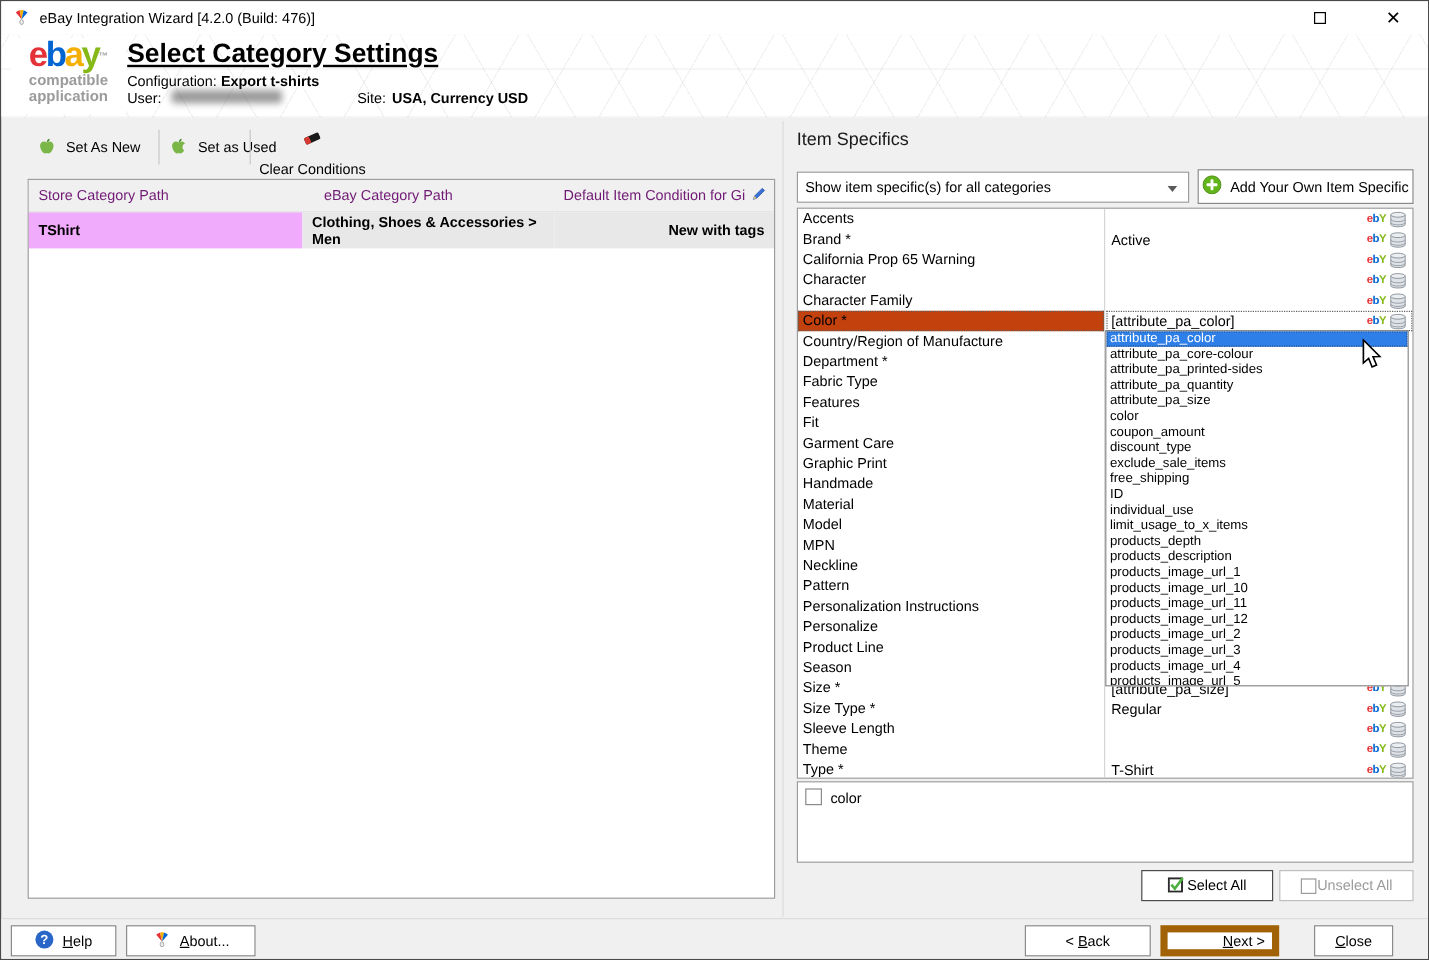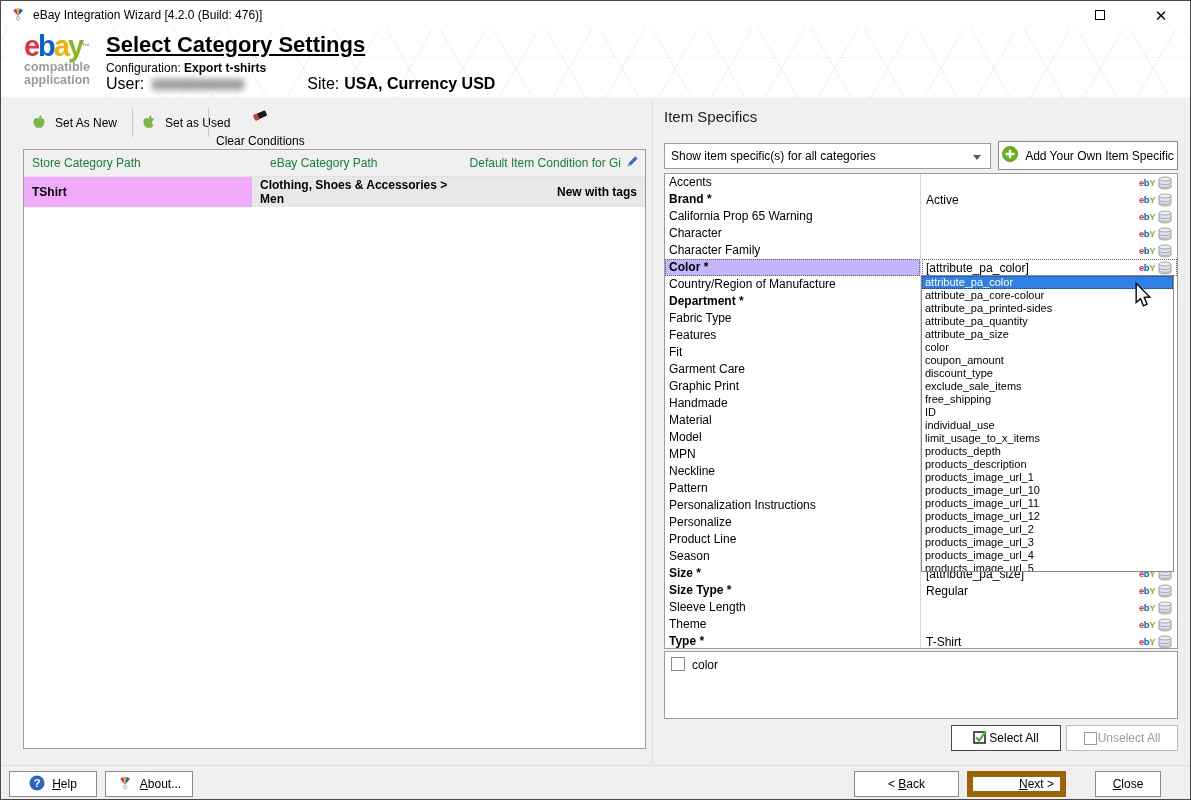--- a/index.html
+++ b/index.html
@@ -22,57 +22,57 @@
       repeating-linear-gradient(60deg, rgba(0,0,0,0.05) 0 1px, transparent 1px 46px),
       repeating-linear-gradient(-60deg, rgba(0,0,0,0.05) 0 1px, transparent 1px 46px),
       repeating-linear-gradient(0deg, rgba(0,0,0,0.035) 0 1px, transparent 1px 40px),
       #fff;}
   .logo{position:absolute;left:8px;top:3px;width:96px;height:63px;background:#fff;text-align:center;}
   .logo-letters{font-size:29px;font-weight:bold;letter-spacing:-2px;line-height:29px;position:relative;}
   .logo-tm{font-size:8px;vertical-align:top;color:#9b9b9b;letter-spacing:0;}
   .logo-sub{color:#9b9b9b;font-weight:bold;font-size:12.5px;line-height:13px;letter-spacing:0;}
   .header-title{position:absolute;left:105px;top:3px;font-size:22px;font-weight:bold;color:#000;text-decoration:underline;}
   .header-config{position:absolute;left:105px;top:32px;font-size:12px;}
-  .header-user{position:absolute;left:105px;top:46px;font-size:16px;display:flex;align-items:center;}
+  .header-user{position:absolute;left:105px;top:46px;font-size:12px;display:flex;align-items:flex-start;}
   .bold{font-weight:bold;}
   .redacted{display:inline-block;width:92px;height:11px;margin:0 8px;background:#4a4a4a;filter:blur(3px);opacity:.55;border-radius:2px;}
   .site-part{margin-left:55px;}
 
   
   .toolbtn{position:absolute;top:106px;height:32px;display:flex;align-items:center;gap:8px;font-size:12px;background:transparent;border:none;cursor:default;}
   .tb-new{left:30px;}
   .tb-used{left:140px;}
   .tb-clear{left:215px;flex-direction:column;}
   .tb-divider{position:absolute;top:107px;width:1px;height:29px;background:#c9c9c9;}
   .div1{left:131px;} .div2{left:207px;}
 
   
   .cat-table{position:absolute;left:22px;top:148px;width:623px;height:600px;background:#fff;border:1px solid #9d9d9d;}
-  .thead{display:flex;height:27px;background:#f0f0f0;border-bottom:1px solid #e2e2e2;align-items:center;color:#15803d;}
+  .thead{display:flex;height:27px;background:#f0f0f0;border-bottom:1px solid #e2e2e2;align-items:center;color:#701a75;}
   .th1{width:228px;padding-left:8px;}
   .th2{width:210px;padding-left:18px;}
   .th3{flex:1;display:flex;justify-content:flex-end;align-items:center;gap:5px;padding-right:6px;}
   .trow{display:flex;height:30px;font-weight:bold;align-items:stretch;}
   .td{display:flex;align-items:center;}
   .td1{width:228px;padding-left:8px;background:#f0abfc;}
   .td2{width:210px;padding-left:8px;background:#e8e8e8;}
   .td3{flex:1;background:#e8e8e8;justify-content:flex-end;padding-right:8px;}
 
   
   .is-heading{position:absolute;left:663px;top:107px;font-size:15px;color:#1a1a1a;}
   .filter{position:absolute;left:663px;top:142px;width:327px;height:26px;background:#fff;border:1px solid #9d9d9d;display:flex;align-items:center;padding-left:6px;font-size:12px;}
   .filter-arrow{position:absolute;right:9px;top:11px;width:0;height:0;border-left:4px solid transparent;border-right:4px solid transparent;border-top:5px solid #5a5a5a;}
   .add-btn{position:absolute;left:997px;top:140px;width:180px;height:29px;background:#fff;border:1px solid #8a8a8a;display:flex;align-items:center;justify-content:center;gap:7px;font-size:12px;}
 
   .spec-list{position:absolute;left:663px;top:172px;width:514px;height:476px;background:#fff;border:1px solid #9d9d9d;overflow:hidden;}
   .spec-names{position:absolute;left:0;top:0;width:256px;height:100%;border-right:1px solid #d6d6d6;}
   .spec-values{position:absolute;left:257px;top:0;right:0;height:100%;}
   .spec-name{height:17px;line-height:17px;padding-left:4px;font-size:12px;white-space:nowrap;overflow:hidden;}
-  .spec-name.req{font-weight:bold;}
-  .spec-name.sel{background:#c4b5fd;outline:1px dotted #5f5f5f;outline-offset:-1px;}
+  .spec-name.req{font-weight:normal;}
+  .spec-name.sel{background:#c2410c;outline:1px dotted #5f5f5f;outline-offset:-1px;}
   .spec-val{height:17px;display:flex;align-items:center;padding-left:4px;font-size:12px;}
   .spec-val.sel{outline:1px dotted #5f5f5f;outline-offset:-1px;}
   .val-text{flex:1;white-space:nowrap;overflow:hidden;}
   .eby{font-weight:bold;font-size:9.5px;letter-spacing:-0.5px;width:20px;text-align:right;flex:0 0 auto;}
   .eby i{font-style:normal;}
   .eby .e{color:#e53238;} .eby .b{color:#0064d2;} .eby .y{color:#86b817;}
   .dbicon{width:16px;height:14px;margin:0 3px 0 3px;flex:0 0 auto;}
 
   
   .dropdown{position:absolute;left:920px;top:274px;width:253px;height:297px;background:#fff;border:1px solid #8a8a8a;overflow:hidden;z-index:6;}
@@ -85,21 +85,21 @@
   .cb-label{position:absolute;left:27px;top:6px;font-size:12px;}
   .sel-btn{position:absolute;top:724px;height:26px;background:#fff;display:flex;align-items:center;justify-content:center;gap:1px;font-size:12px;}
   .btn-selectall{left:950px;width:110px;border:1px solid #4a4a4a;}
   .btn-unselectall{left:1065px;width:112px;border:1px solid #bdbdbd;color:#9b9b9b;}
   .ua-box{width:13px;height:13px;border:1px solid #9b9b9b;background:#fff;}
 
   
   .bottombar{position:absolute;left:0;top:764px;width:100%;height:35px;background:#f0f0f0;border-top:1px solid #dcdcdc;}
   .btn{position:absolute;top:5px;height:26px;background:#fff;border:1px solid #8a8a8a;display:flex;align-items:center;justify-content:center;gap:7px;font-size:12px;color:#000;}
   .btn-help{left:8px;width:88px;}
-  .btn-about{left:104px;width:88px;}
+  .btn-about{left:104px;width:108px;}
   .btn-back{left:853px;width:105px;}
   .btn-next{left:966px;width:99px;border:6px solid #a16207;padding-left:40px;}
   .btn-close2{left:1094px;width:66px;}
 
   .panel-divider{position:absolute;left:651px;top:100px;width:1px;height:663px;background:#dddddd;}
 
   
   .cursor{position:absolute;left:1133px;top:281px;z-index:20;pointer-events:none;}
 </style>
 </head>

